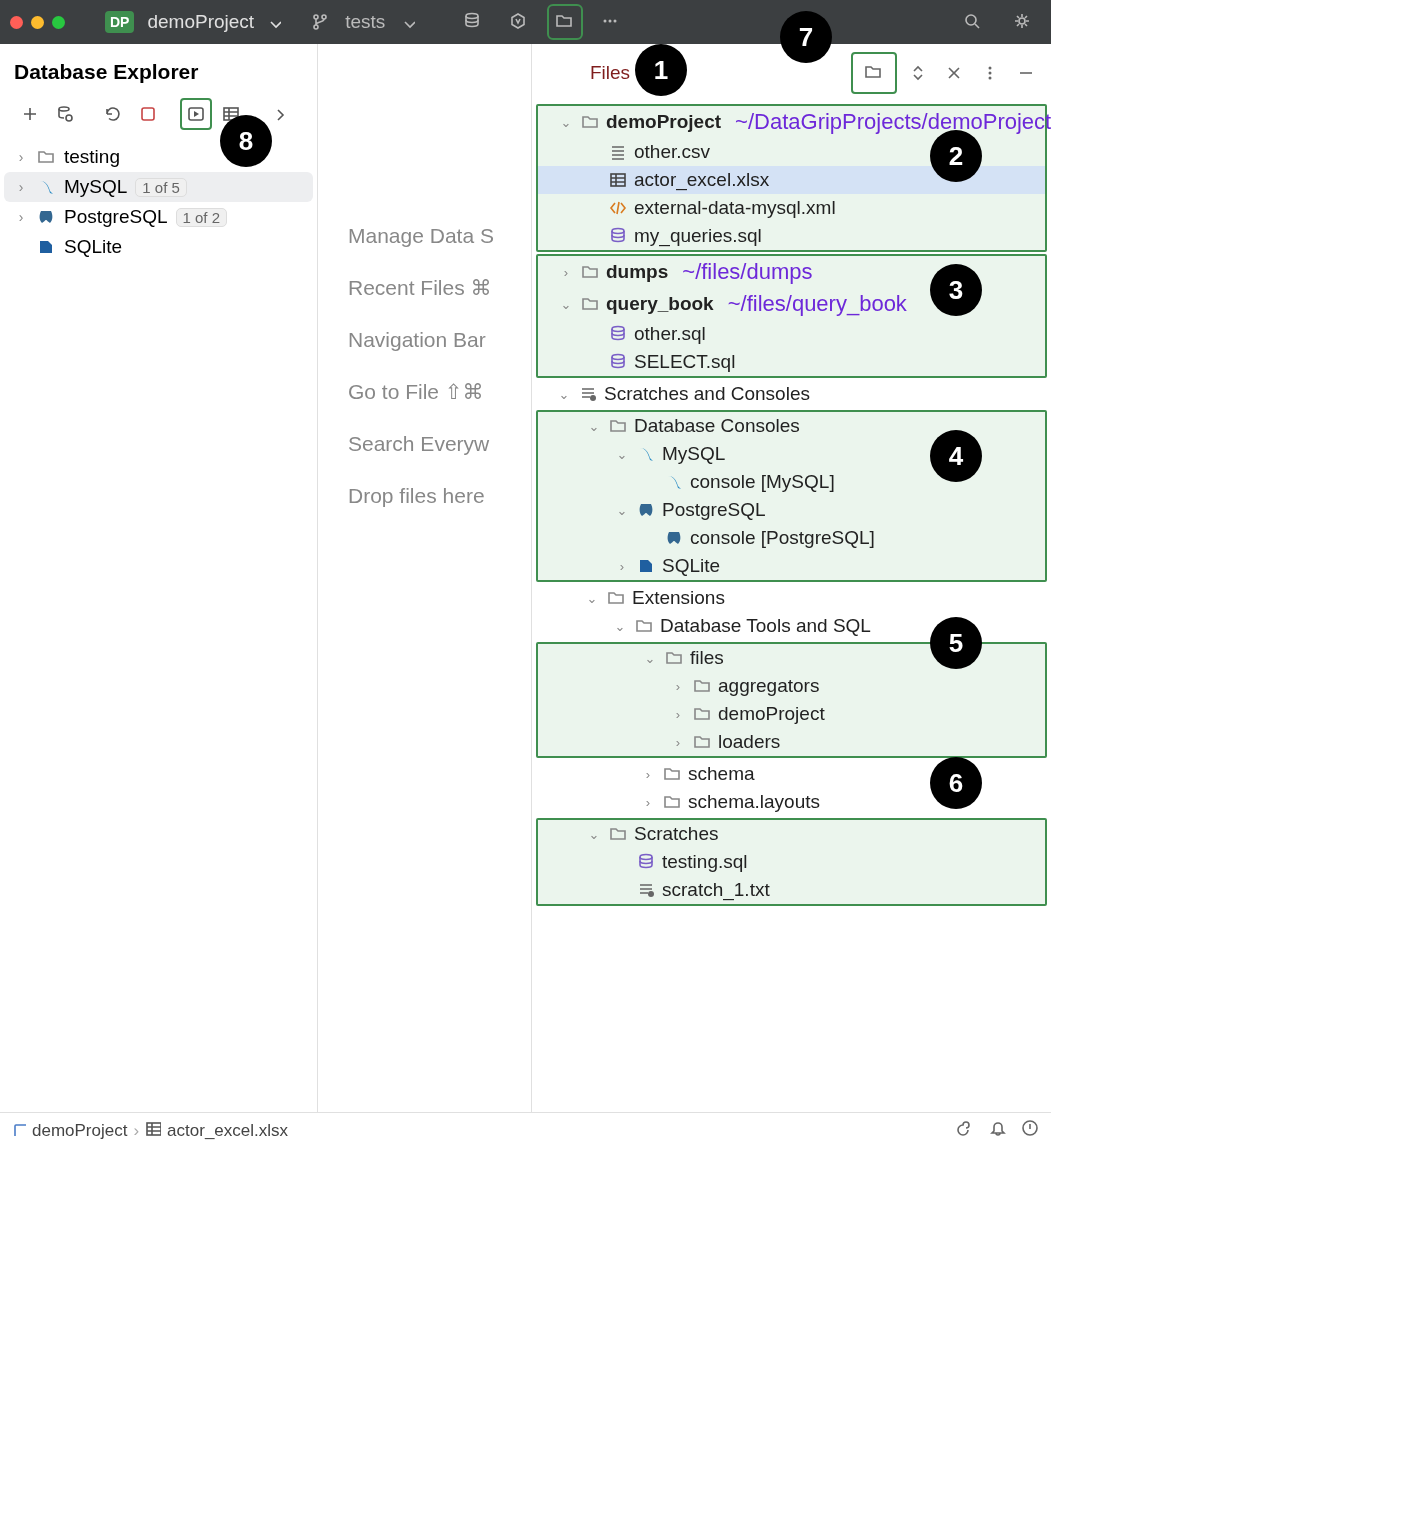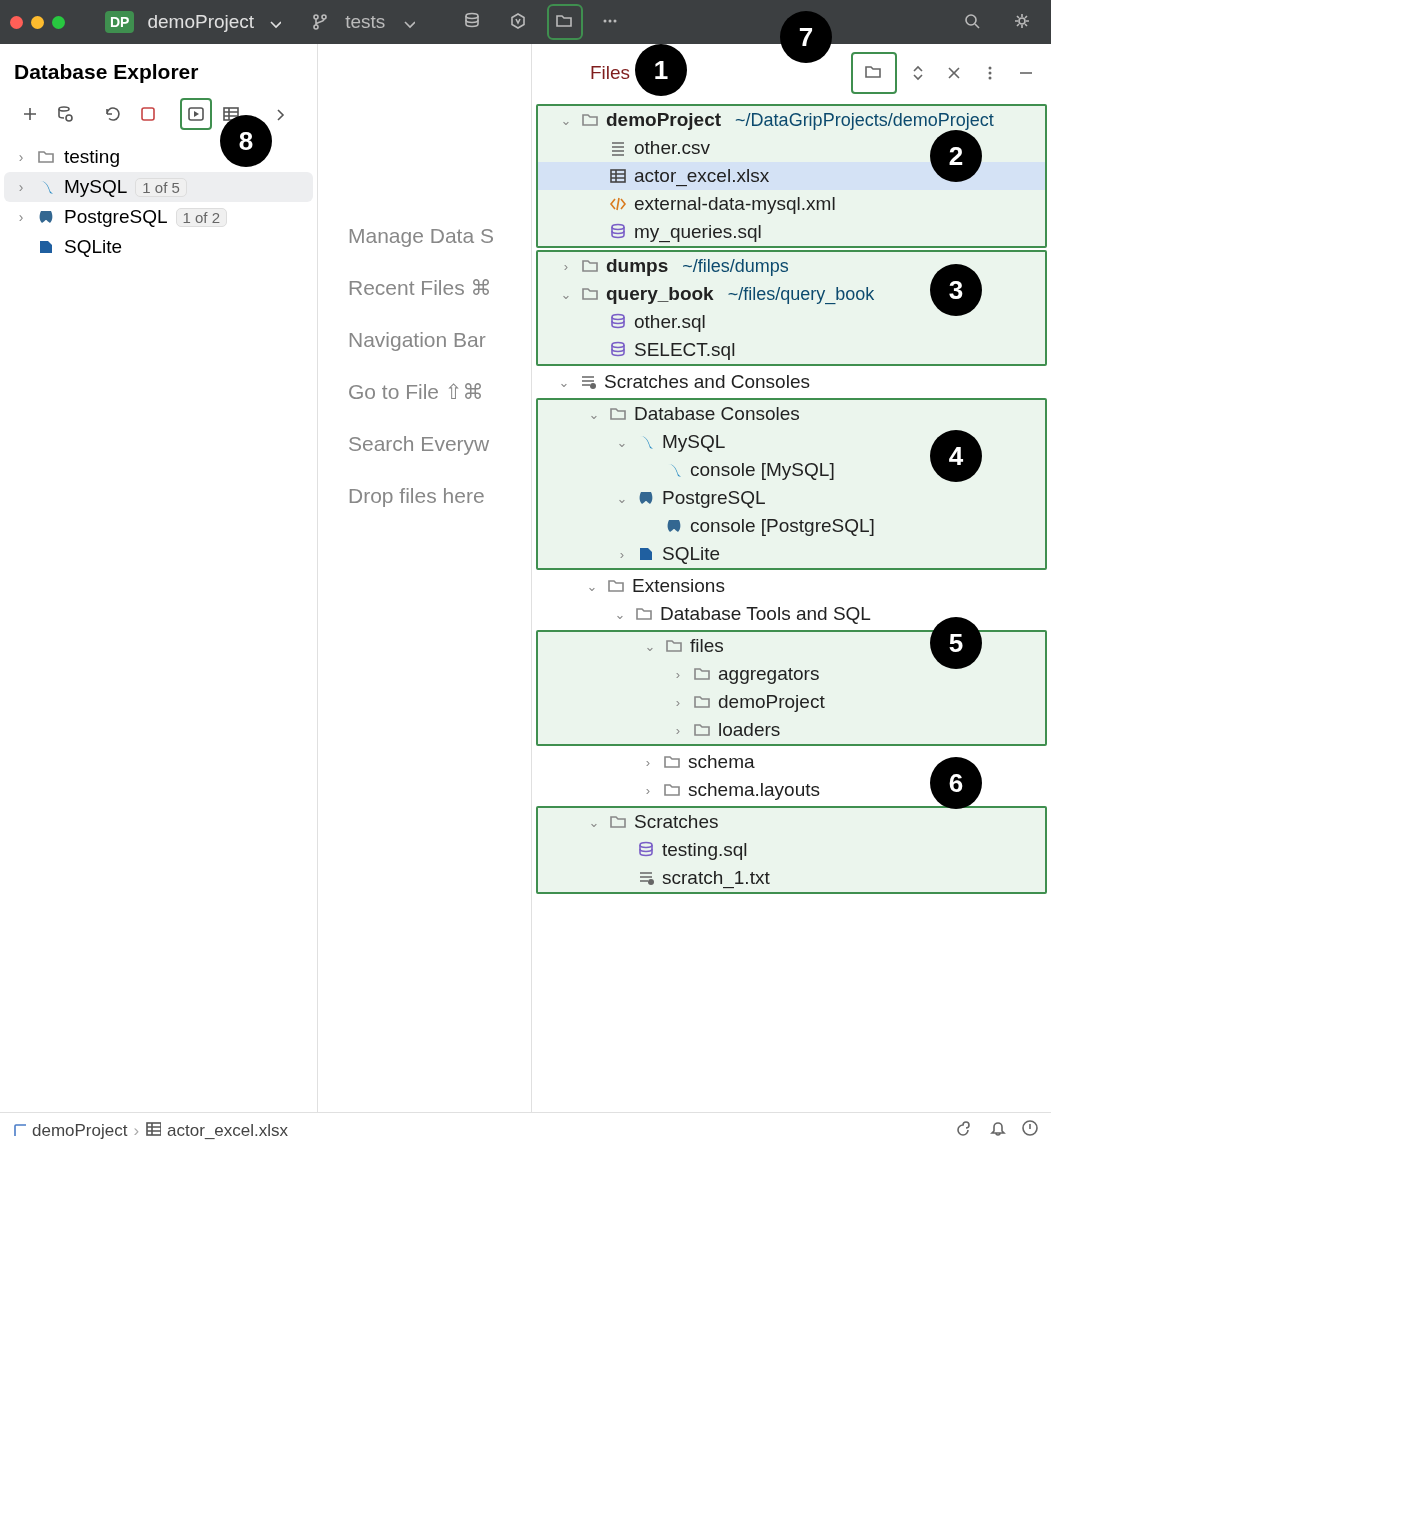--- a/index.html
+++ b/index.html
@@ -47,21 +47,21 @@
 .fh-icon { width: 30px; height: 30px; display: flex; align-items: center; justify-content: center; color: #666; border-radius: 4px; }
 .fh-icon.highlight-green { border: 2px solid #3f8f4f; padding: 6px; width: 46px; height: 42px; }
 
 .file-tree { flex: 1; overflow: auto; font-size: 19px; color: #222; }
 .ft-row { display: flex; align-items: center; gap: 6px; padding: 3px 8px; white-space: nowrap; }
 .ft-row.selected { background: #d4e2f5; }
 .ft-indent { flex-shrink: 0; }
 .ft-caret { width: 16px; text-align: center; color: #888; font-size: 13px; flex-shrink: 0; }
 .ft-caret.hidden { visibility: hidden; }
 .ft-icon { width: 20px; display: flex; justify-content: center; flex-shrink: 0; }
-.ft-path { color: #0c4a6e; margin-left: 8px; font-size: 18px; text-align: center; }
+.ft-path { color: #6d28d9; margin-left: 8px; font-size: 22px; text-align: center; }
 .ft-group { border: 2px solid #3f8f4f; background: #ebf5ed; margin: 2px 4px; border-radius: 2px; }
 .ft-plain { margin: 0 4px; }
 
 .statusbar { height: 36px; border-top: 1px solid #e0e0e0; display: flex; align-items: center; padding: 0 12px; font-size: 17px; color: #444; gap: 6px; }
 .statusbar-right { margin-left: auto; display: flex; gap: 14px; color: #666; }
 
 .numbadge { position: absolute; width: 52px; height: 52px; background: #000; color: #fff; border-radius: 50%; display: flex; align-items: center; justify-content: center; font-size: 26px; font-weight: 600; z-index: 100; }
 
 svg { stroke: currentColor; fill: none; stroke-width: 1.6; }
 .fill { fill: currentColor; stroke: none; }

